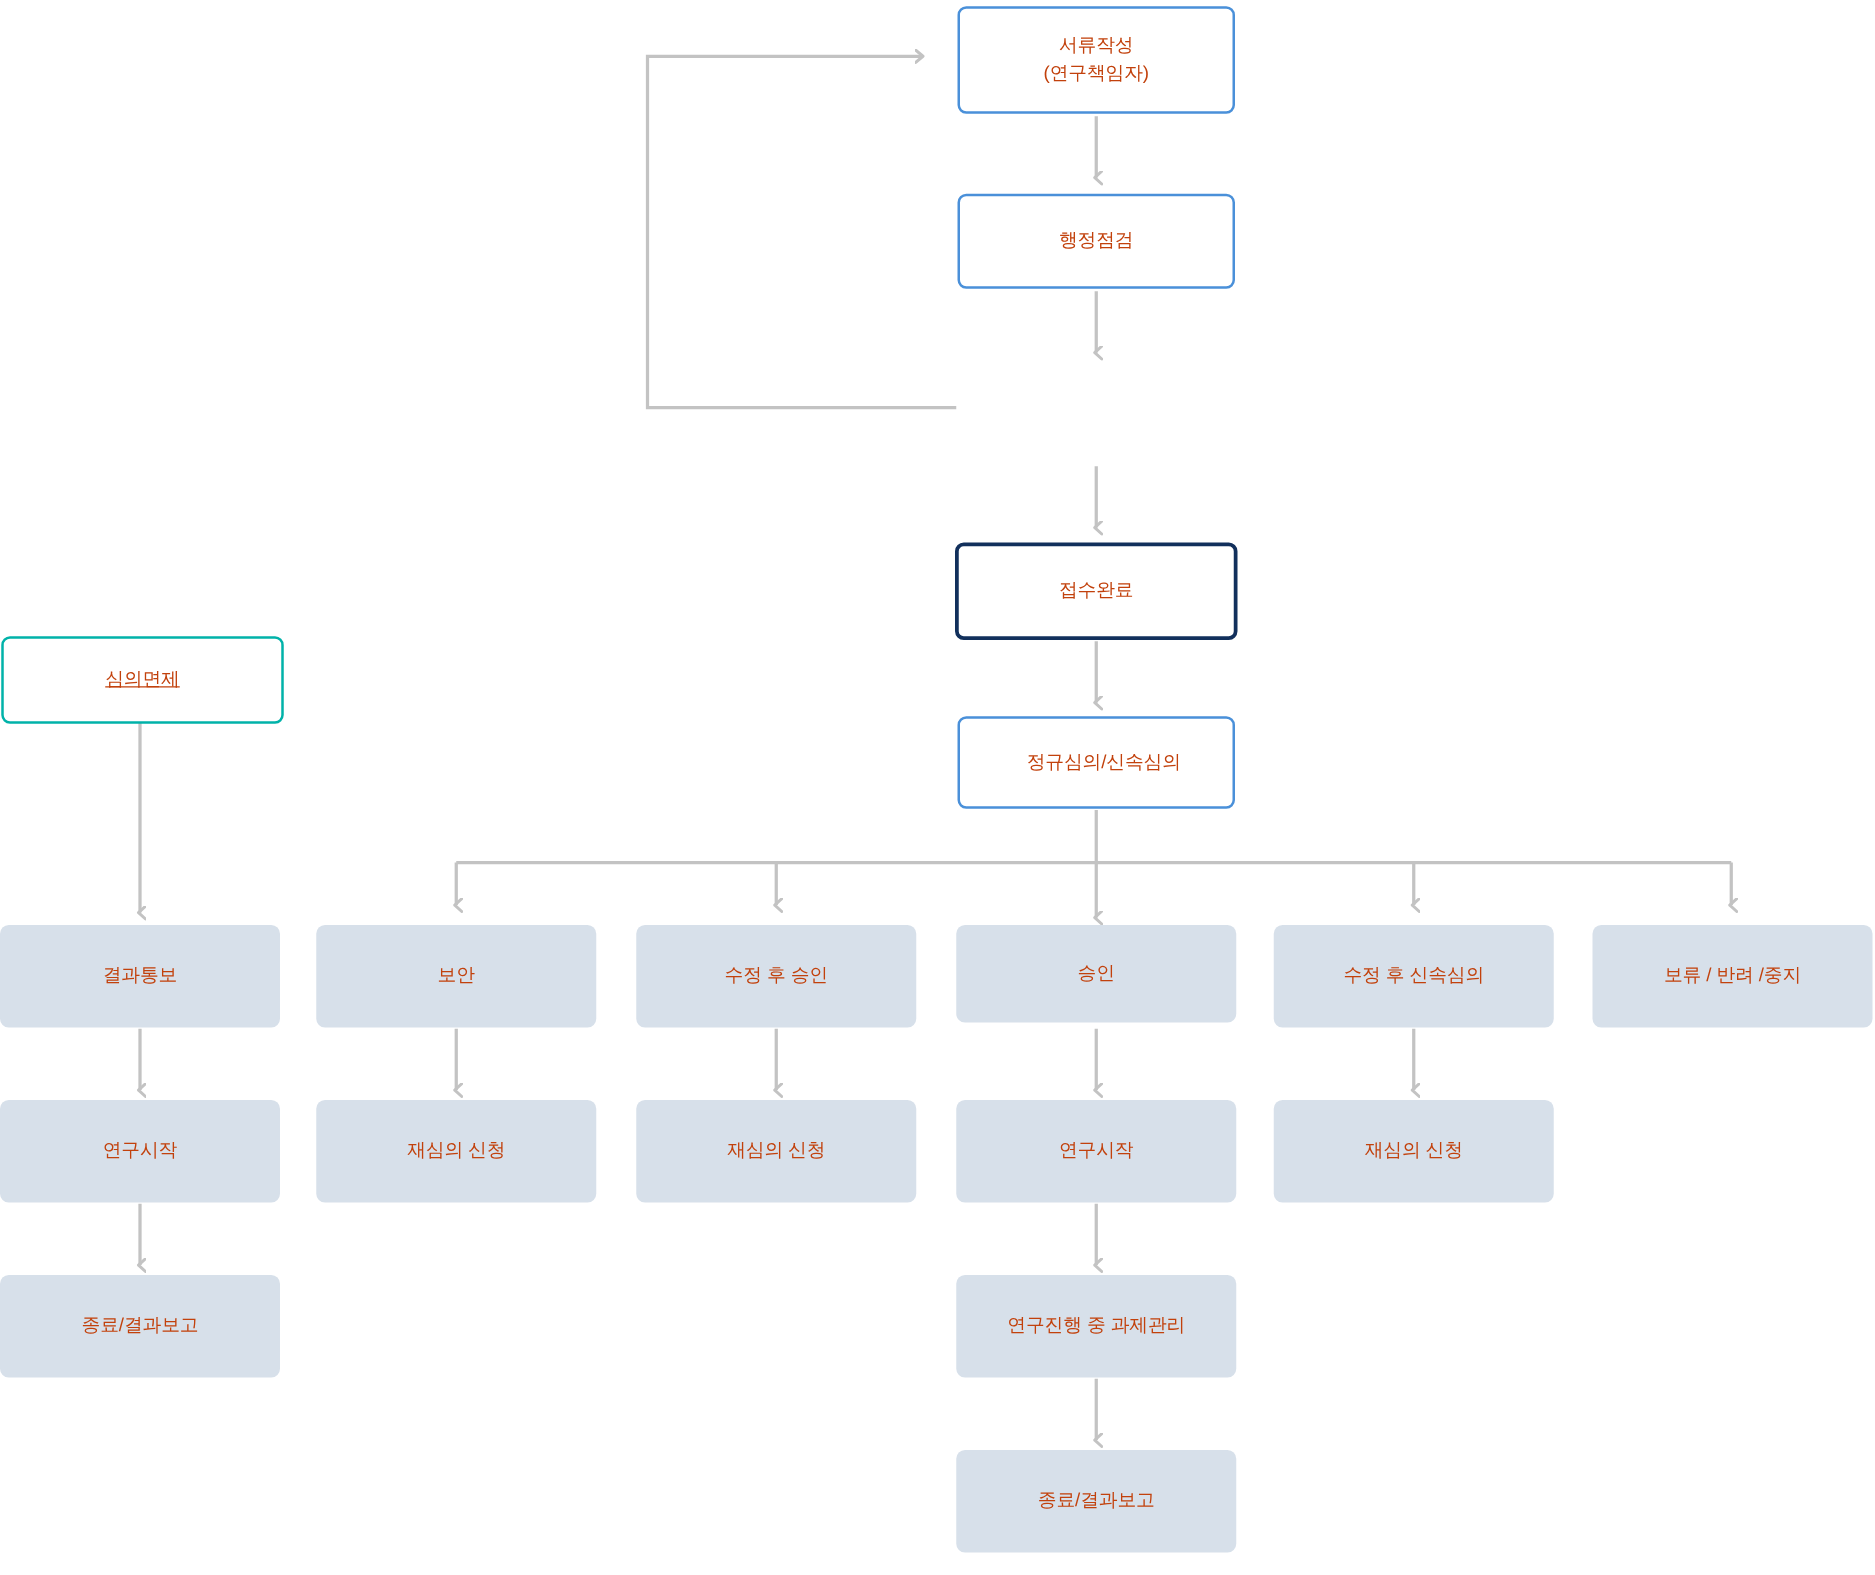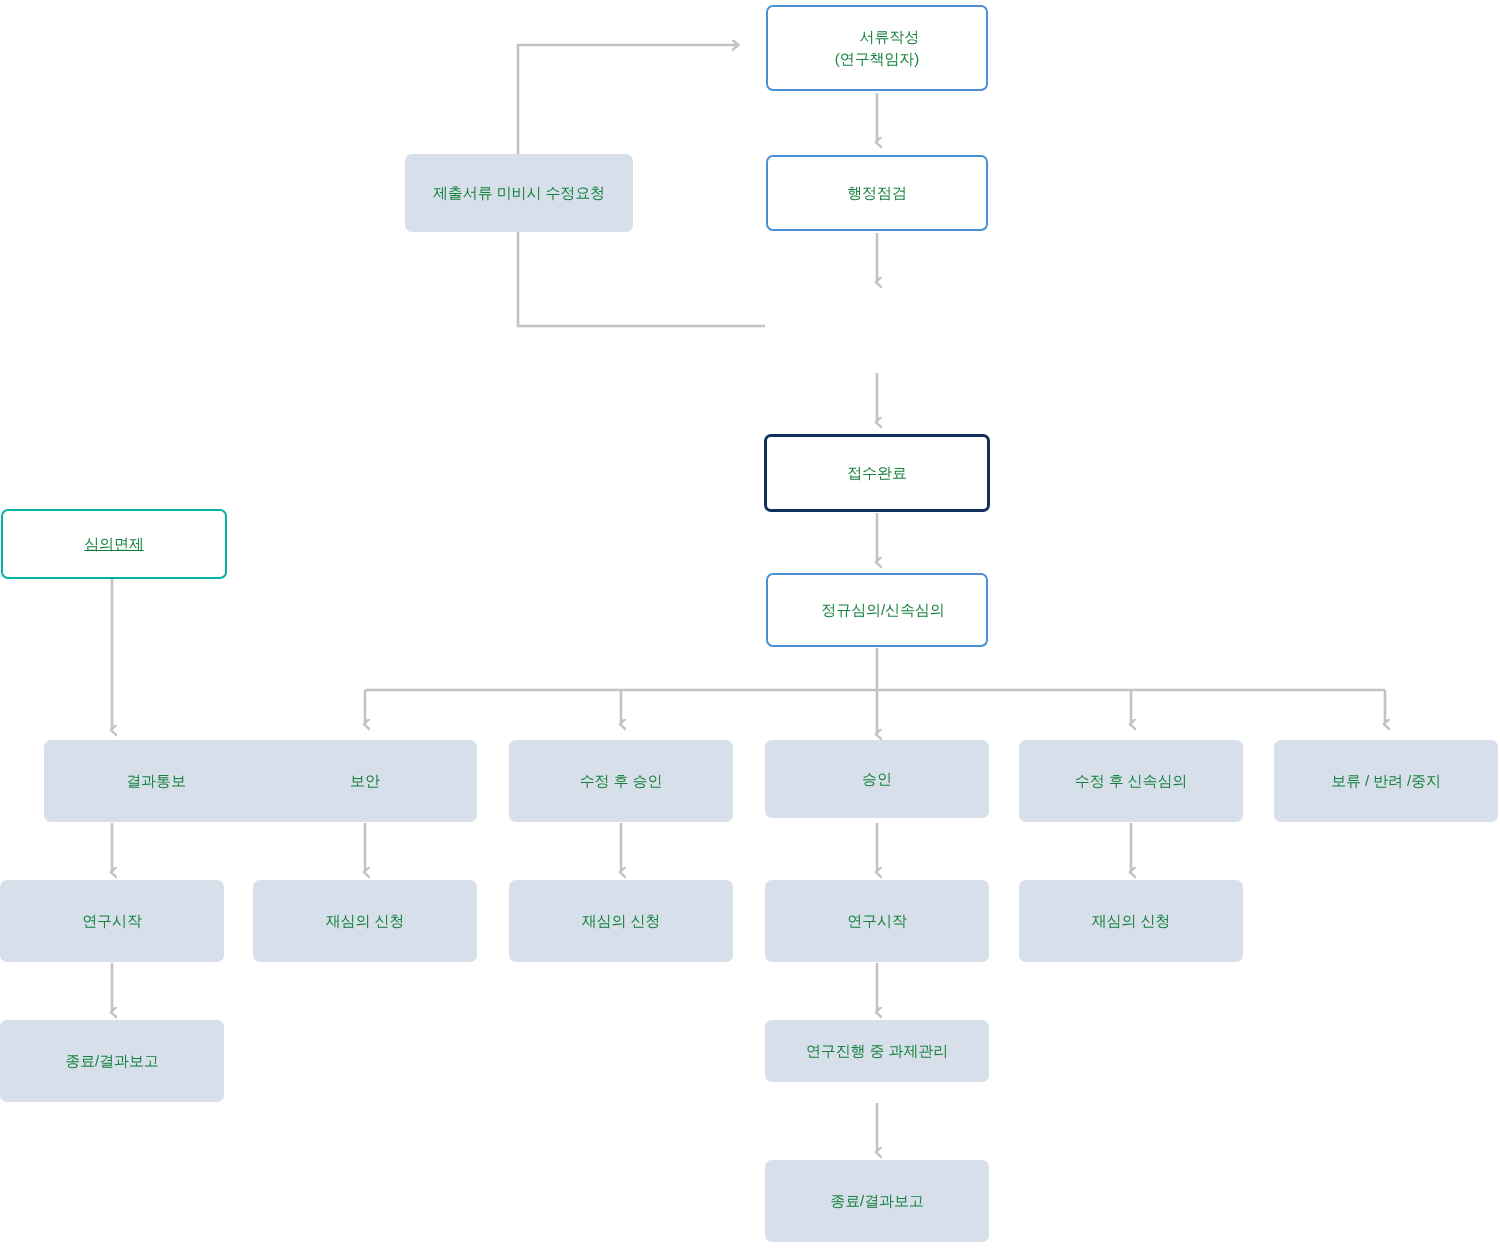--- a/index.html
+++ b/index.html
@@ -25,23 +25,23 @@
     width: 1500px;
     height: 1260px;
     pointer-events: none;
   }
   .node {
     position: absolute;
     box-sizing: border-box;
     display: flex;
     align-items: center;
     justify-content: center;
-    text-align: right;
+    text-align: center;
     line-height: 1.45;
-    color: #15803d;
+    color: #c2410c;
     font-size: 15px;
     letter-spacing: -0.1px;
     z-index: 2;
   }
   .node .label {
     display: block;
     padding: 0 8px;
     white-space: pre-line;
   }
   
@@ -117,42 +117,39 @@
 
       <line x1="1131" y1="823" x2="1131" y2="872" marker-end="url(#arrowhead)"></line>
     </g>
   </svg>
 
   <div class="node outline-blue" style="left:766px; top:5px; width:222px; height:86px;">
     <span class="label">서류작성
 (연구책임자)</span>
   </div>
 
-  <div class="node filled-slate" style="left:405px; top:154px; width:228px; height:78px;">
-    <span class="label">제출서류 미비시 수정요청</span>
-  </div>
 
   <div class="node outline-blue" style="left:766px; top:155px; width:222px; height:76px;">
     <span class="label">행정점검</span>
   </div>
 
 
   <div class="node outline-navy" style="left:764px; top:434px; width:226px; height:78px;">
     <span class="label">접수완료</span>
   </div>
 
   <div class="node outline-blue" style="left:766px; top:573px; width:222px; height:74px;padding-left:12px;">
     <span class="label">정규심의/신속심의</span>
   </div>
 
   <div class="node outline-teal" style="left:1px; top:509px; width:226px; height:70px;">
     <span class="label">심의면제</span>
   </div>
 
-  <div class="node filled-slate" style="left:0px; top:740px; width:224px; height:82px;margin-left:44px;">
+  <div class="node filled-slate" style="left:0px; top:740px; width:224px; height:82px;">
     <span class="label">결과통보</span>
   </div>
 
   <div class="node filled-slate" style="left:253px; top:740px; width:224px; height:82px;">
     <span class="label">보안</span>
   </div>
 
   <div class="node filled-slate" style="left:509px; top:740px; width:224px; height:82px;">
     <span class="label">수정 후 승인</span>
   </div>
@@ -186,21 +183,21 @@
   </div>
 
   <div class="node filled-slate" style="left:1019px; top:880px; width:224px; height:82px;">
     <span class="label">재심의 신청</span>
   </div>
 
   <div class="node filled-slate" style="left:0px; top:1020px; width:224px; height:82px;">
     <span class="label">종료/결과보고</span>
   </div>
 
-  <div class="node filled-slate" style="left:765px; top:1020px; width:224px; height:62px;">
+  <div class="node filled-slate" style="left:765px; top:1020px; width:224px; height:82px;">
     <span class="label">연구진행 중 과제관리</span>
   </div>
 
   <div class="node filled-slate" style="left:765px; top:1160px; width:224px; height:82px;">
     <span class="label">종료/결과보고</span>
   </div>
 
 </div>
 
 </body></html>

